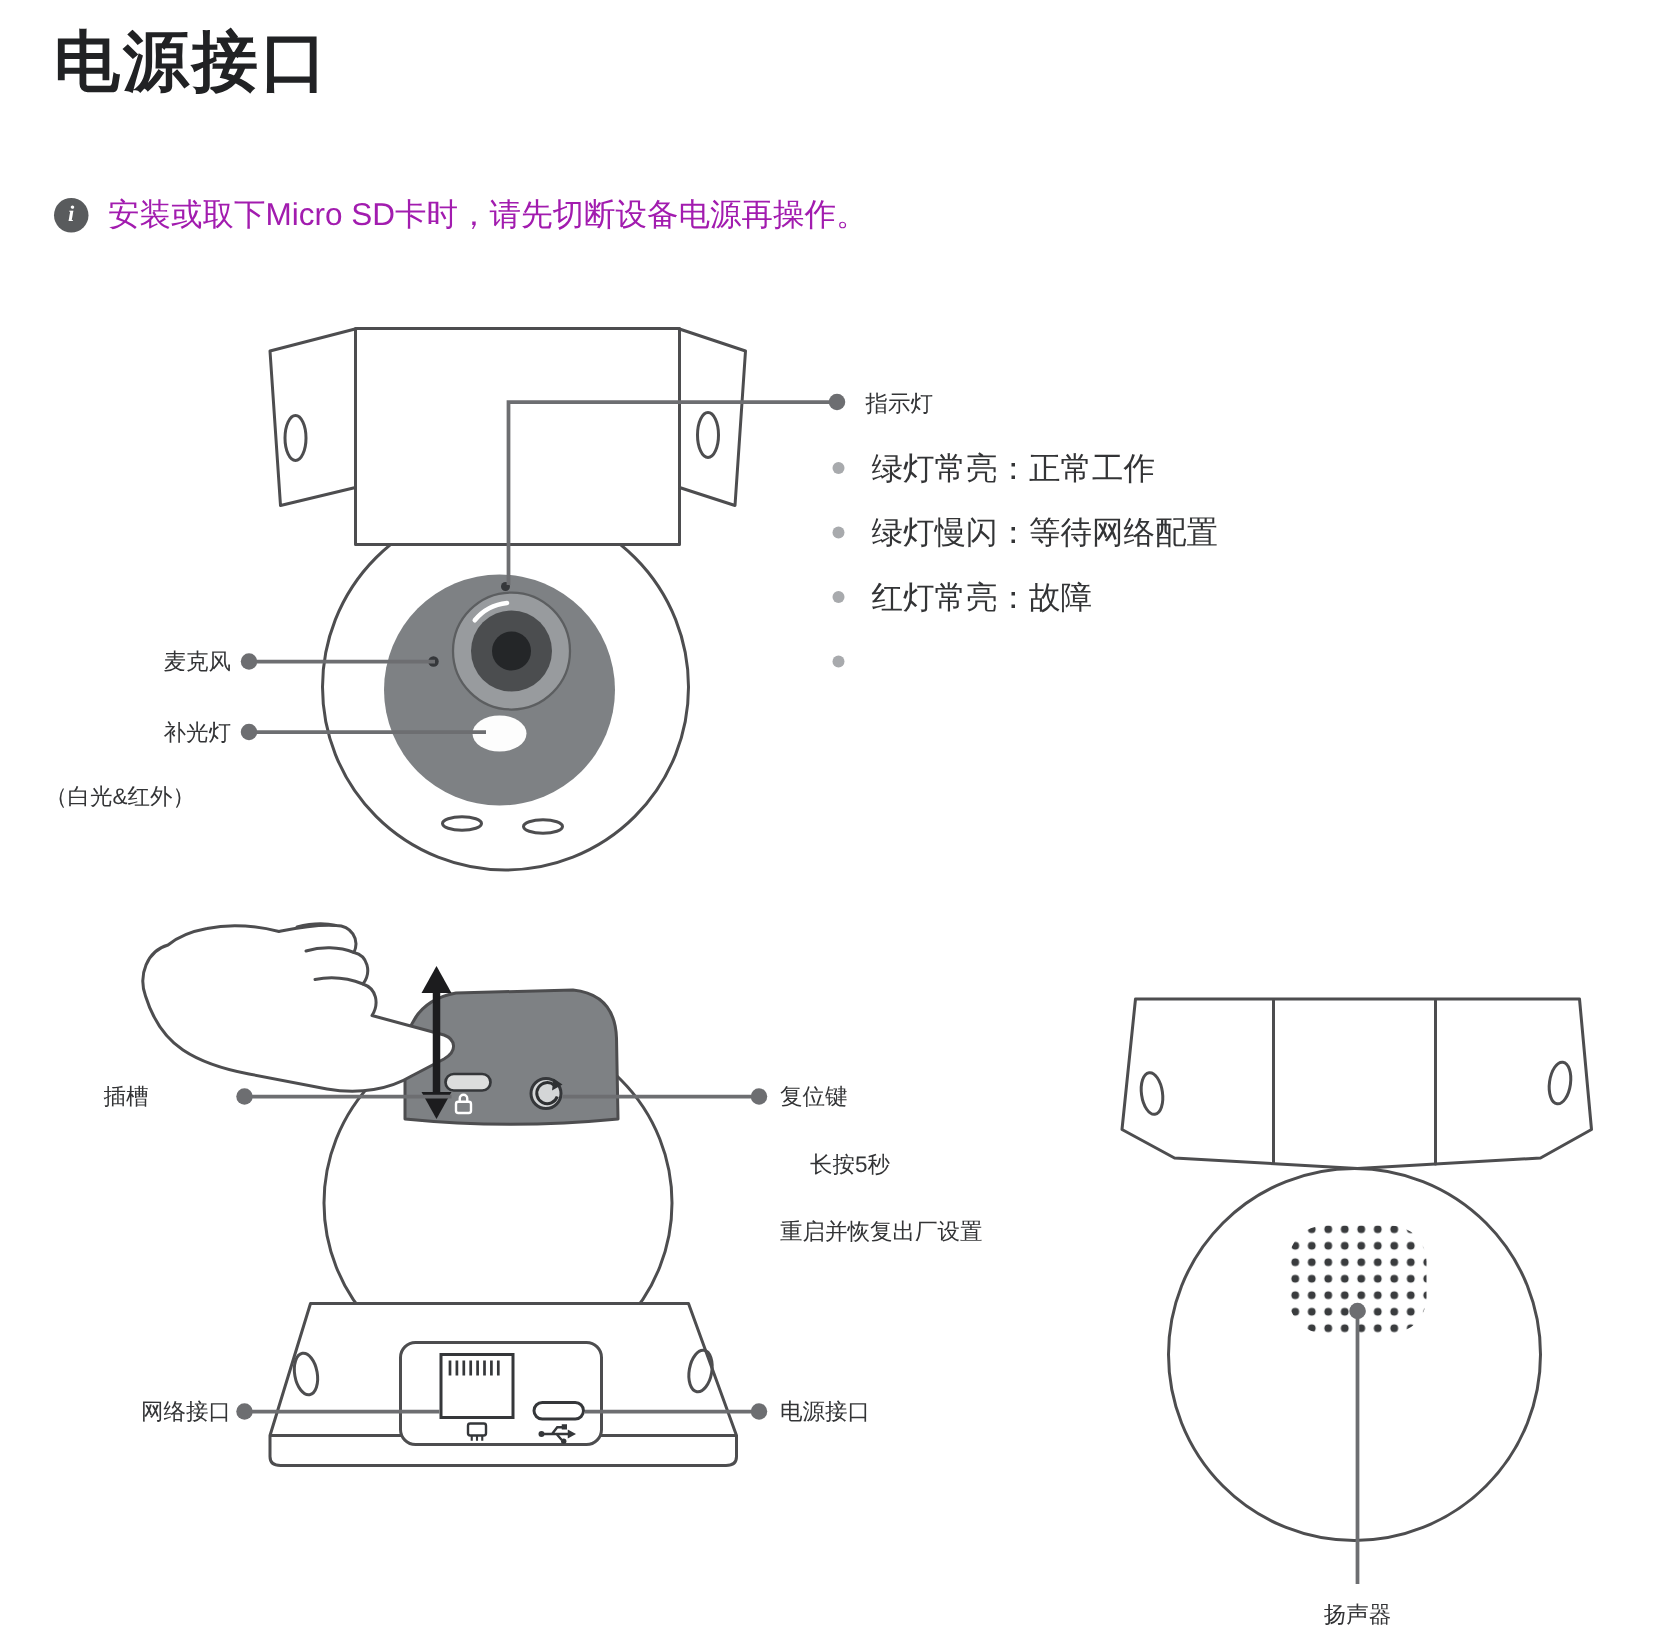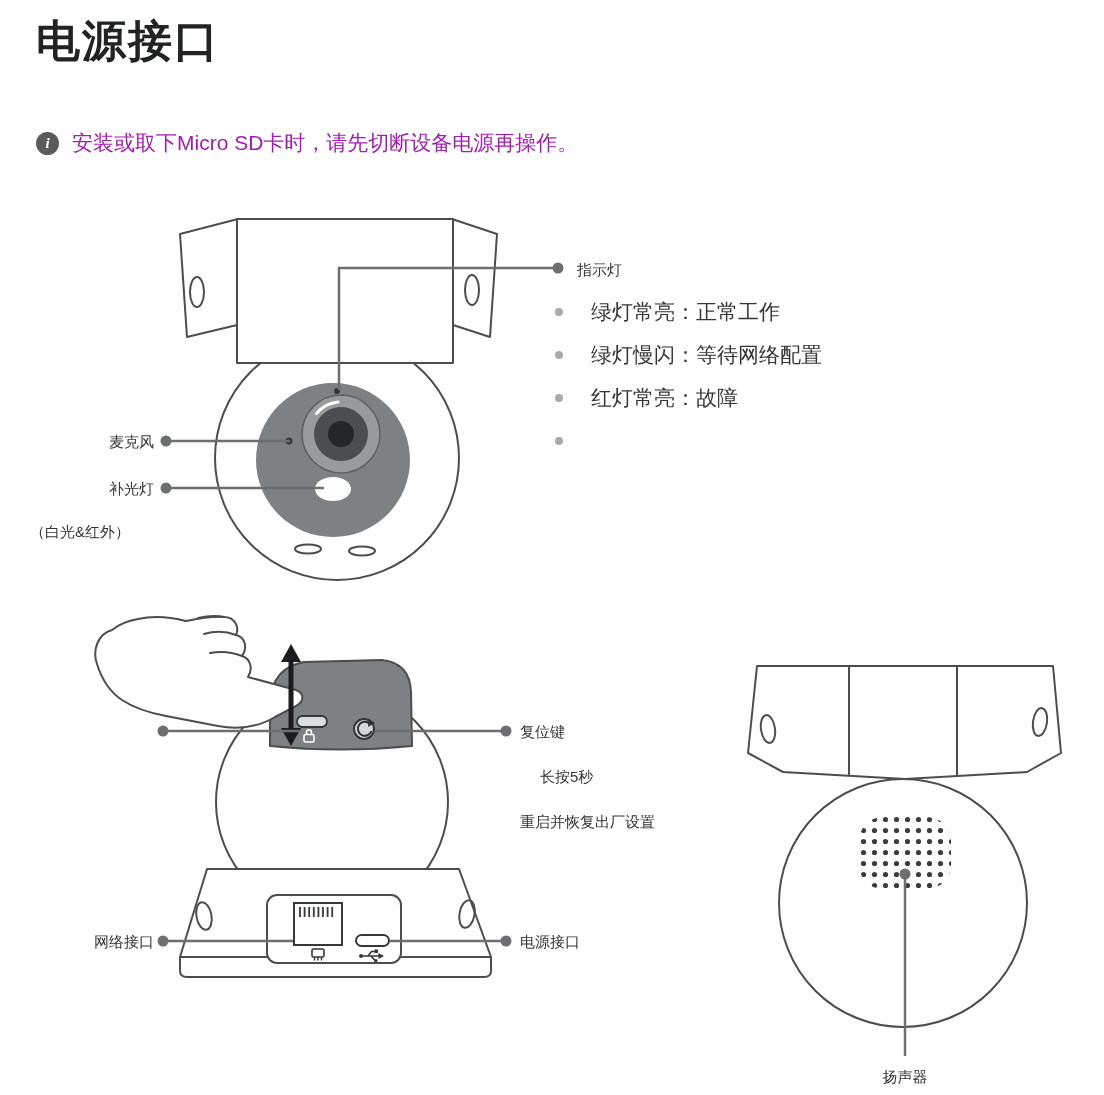--- a/index.html
+++ b/index.html
@@ -23,21 +23,21 @@
   }
   .note-text { font-size:21px; color:#a21caf; white-space:nowrap; }
   .label {
     position:absolute; font-size:15px; color:#333436; white-space:nowrap; line-height:25px;
   }
   .label.right { text-align:right; }
   .label.center { text-align:center; white-space:normal; }
   .sd-block { line-height:36px; }
   .states { position:absolute; left:555px; top:290px; }
   .state {
-    display:flex; align-items:center; gap:28px; height:43px;
+    display:flex; align-items:center; gap:18px; height:43px;
     font-size:21px; color:#333436; white-space:nowrap;
   }
   .bullet { width:8px; height:8px; border-radius:50%; background:#a8aaad; flex:0 0 auto; }
   svg.art { position:absolute; left:0; top:0; }
   .ln   { stroke:#4d4d4f; stroke-width:2; fill:#ffffff; stroke-linejoin:round; stroke-linecap:round; }
   .lnf  { stroke:#4d4d4f; stroke-width:2; fill:none; stroke-linejoin:round; stroke-linecap:round; }
   .callout { stroke:#6d6e71; stroke-width:2.5; fill:none; }
   .callout-dot { fill:#6d6e71; }
 </style>
 </head>
@@ -208,20 +208,21 @@
     <div class="state">
       <span class="bullet"></span>
     </div>
   </div>
 
   <div class="label right" style="left:18px; top:429px; width:136px;">麦克风</div>
   <div class="label right" style="left:18px; top:476px; width:136px;">补光灯</div>
   <div class="label" style="left:30px; top:519px;">（白光&amp;红外）</div>
 
   <div class="label center sd-block" style="left:14px; top:714px; width:140px;">
+    <div>插槽</div>
   </div>
 
   <div class="label" style="left:520px; top:719px;">复位键</div>
   <div class="label" style="left:520px; top:764px;margin-left:20px;">长按5秒</div>
   <div class="label" style="left:520px; top:809px;">重启并恢复出厂设置</div>
 
   <div class="label right" style="left:18px; top:929px; width:136px;">网络接口</div>
   <div class="label" style="left:520px; top:929px;">电源接口</div>
 
   <div class="label center" style="left:843px; top:1064px; width:124px;">扬声器</div>

